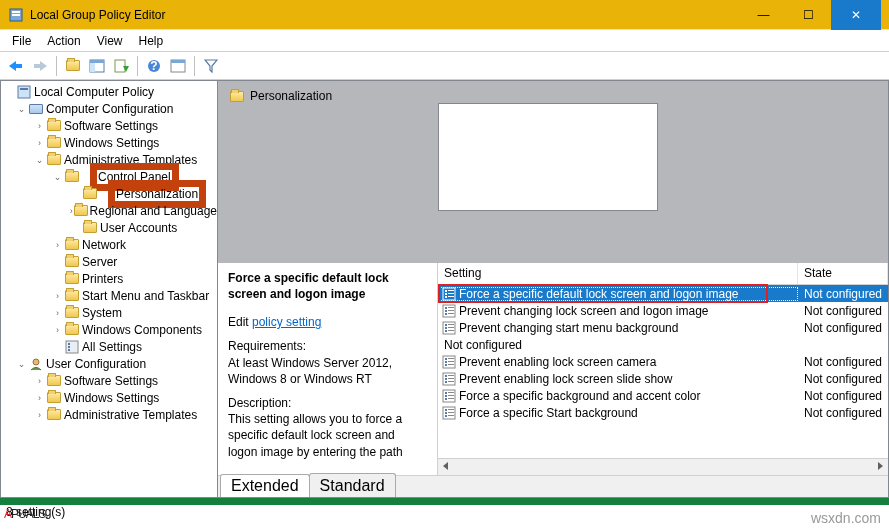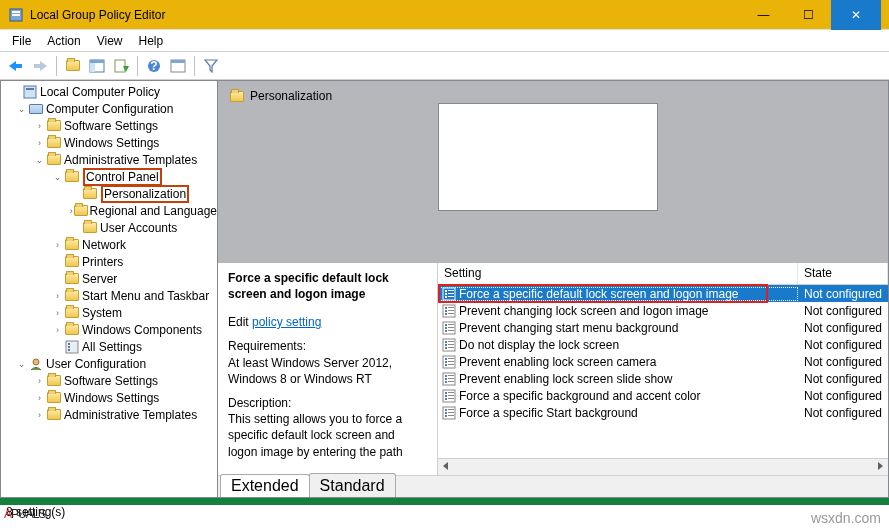--- a/index.html
+++ b/index.html
@@ -15,26 +15,26 @@
 .toolbar { height: 28px; display: flex; align-items: center; padding: 2px 4px; border-bottom: 1px solid #d0d0d0; gap: 0px; }
 .toolbar .sep { width: 1px; height: 20px; background: #c0c0c0; margin: 0 4px; }
 .toolbar .btn { width: 24px; height: 24px; display: flex; align-items: center; justify-content: center; border: 1px solid transparent; }
 .main { display: flex; height: 418px; }
 .tree { width: 218px; border: 1px solid #828790; overflow: hidden; background: #fff; margin: 0; }
 .tree-inner { padding: 2px 0; }
 .tree-row { display: flex; align-items: center; height: 17px; white-space: nowrap; padding-left: 4px; }
 .tree-row .tw { width: 13px; height: 13px; display: flex; align-items: center; justify-content: center; font-size: 9px; color: #666; }
 .tree-row .ic { width: 16px; height: 16px; margin-right: 2px; display: flex; align-items: center; justify-content: center; }
 .tree-row .lbl { white-space: nowrap; }
-.indent0 { padding-left: 2px; margin-left: 6px; }
+.indent0 { padding-left: 2px; }
 .indent1 { padding-left: 14px; }
 .indent2 { padding-left: 32px; }
 .indent3 { padding-left: 50px; }
 .indent4 { padding-left: 68px; }
-.highlight-box { border: 2px solid #c2410c; padding: 0 1px; margin: 0 1px; display: inline-block; }
+.highlight-box { border: 7px solid #c2410c; padding: 0 1px; margin: 0 8px; display: inline-block; }
 .folder-ic { width: 14px; height: 11px; background: linear-gradient(#ffe9a3, #f0c850); border: 1px solid #c4a030; border-radius: 1px; position: relative; }
 .folder-ic:before { content: ""; position: absolute; top: -3px; left: 0; width: 6px; height: 3px; background: #f0d070; border: 1px solid #c4a030; border-bottom: none; border-radius: 1px 1px 0 0; }
 .pc-ic { width: 14px; height: 10px; border: 1px solid #5a7aa5; background: linear-gradient(#cde3f7,#a9c9ec); border-radius: 1px; }
 .content { flex: 1; display: flex; flex-direction: column; border: 1px solid #828790; border-left: none; }
 .header-pane { height: 182px; background: #b5b7bb; padding: 8px 12px; position: relative; }
 .header-pane .crumb { display: flex; align-items: center; gap: 6px; color: #000; }
 .whitebox { position: absolute; left: 220px; top: 22px; width: 220px; height: 108px; background: #fff; border: 1px solid #828790; }
 .split { flex: 1; display: flex; overflow: hidden; }
 .detail { width: 220px; border-right: 1px solid #d0d0d0; padding: 8px 10px; overflow: hidden; }
 .detail h4 { font-weight: bold; font-size: 12px; margin-bottom: 12px; line-height: 1.3; }
@@ -218,28 +218,28 @@
           <span class="ic">
             <div class="folder-ic"></div>
           </span>
           <span class="lbl">Network</span>
         </div>
       <div class="tree-row indent3">
           <span class="tw"></span>
           <span class="ic">
             <div class="folder-ic"></div>
           </span>
+          <span class="lbl">Server</span>
+        </div>
+      <div class="tree-row indent3">
+          <span class="tw"></span>
+          <span class="ic">
+            <div class="folder-ic"></div>
+          </span>
           <span class="lbl">Printers</span>
-        </div>
-      <div class="tree-row indent3">
-          <span class="tw"></span>
-          <span class="ic">
-            <div class="folder-ic"></div>
-          </span>
-          <span class="lbl">Server</span>
         </div>
       <div class="tree-row indent3">
           <span class="tw">›</span>
           <span class="ic">
             <div class="folder-ic"></div>
           </span>
           <span class="lbl">Start Menu and Taskbar</span>
         </div>
       <div class="tree-row indent3">
           <span class="tw">›</span>
@@ -363,32 +363,20 @@
                   <rect x="3" y="9" width="2" height="2" fill="#5a7aa5"></rect>
                   <rect x="6" y="3" width="6" height="1" fill="#888"></rect>
                   <rect x="6" y="6" width="6" height="1" fill="#888"></rect>
                   <rect x="6" y="9" width="6" height="1" fill="#888"></rect>
                 </svg>
                 <span>Prevent changing start menu background</span>
               </div>
               <div class="cell-state">Not configured</div>
             </div>
             <div class="list-row">
-              <div class="cell-setting">
-                <svg class="setting-ic" width="14" height="14">
-                  <rect x="1" y="1" width="12" height="12" fill="#fff" stroke="#888"></rect>
-                  <rect x="3" y="3" width="2" height="2" fill="#5a7aa5"></rect>
-                  <rect x="3" y="6" width="2" height="2" fill="#5a7aa5"></rect>
-                  <rect x="3" y="9" width="2" height="2" fill="#5a7aa5"></rect>
-                  <rect x="6" y="3" width="6" height="1" fill="#888"></rect>
-                  <rect x="6" y="6" width="6" height="1" fill="#888"></rect>
-                  <rect x="6" y="9" width="6" height="1" fill="#888"></rect>
-                </svg>
-                <span>Do not display the lock screen</span>
-              </div>
               <div class="cell-state">Not configured</div>
             </div>
             <div class="list-row">
               <div class="cell-setting">
                 <svg class="setting-ic" width="14" height="14">
                   <rect x="1" y="1" width="12" height="12" fill="#fff" stroke="#888"></rect>
                   <rect x="3" y="3" width="2" height="2" fill="#5a7aa5"></rect>
                   <rect x="3" y="6" width="2" height="2" fill="#5a7aa5"></rect>
                   <rect x="3" y="9" width="2" height="2" fill="#5a7aa5"></rect>
                   <rect x="6" y="3" width="6" height="1" fill="#888"></rect>

